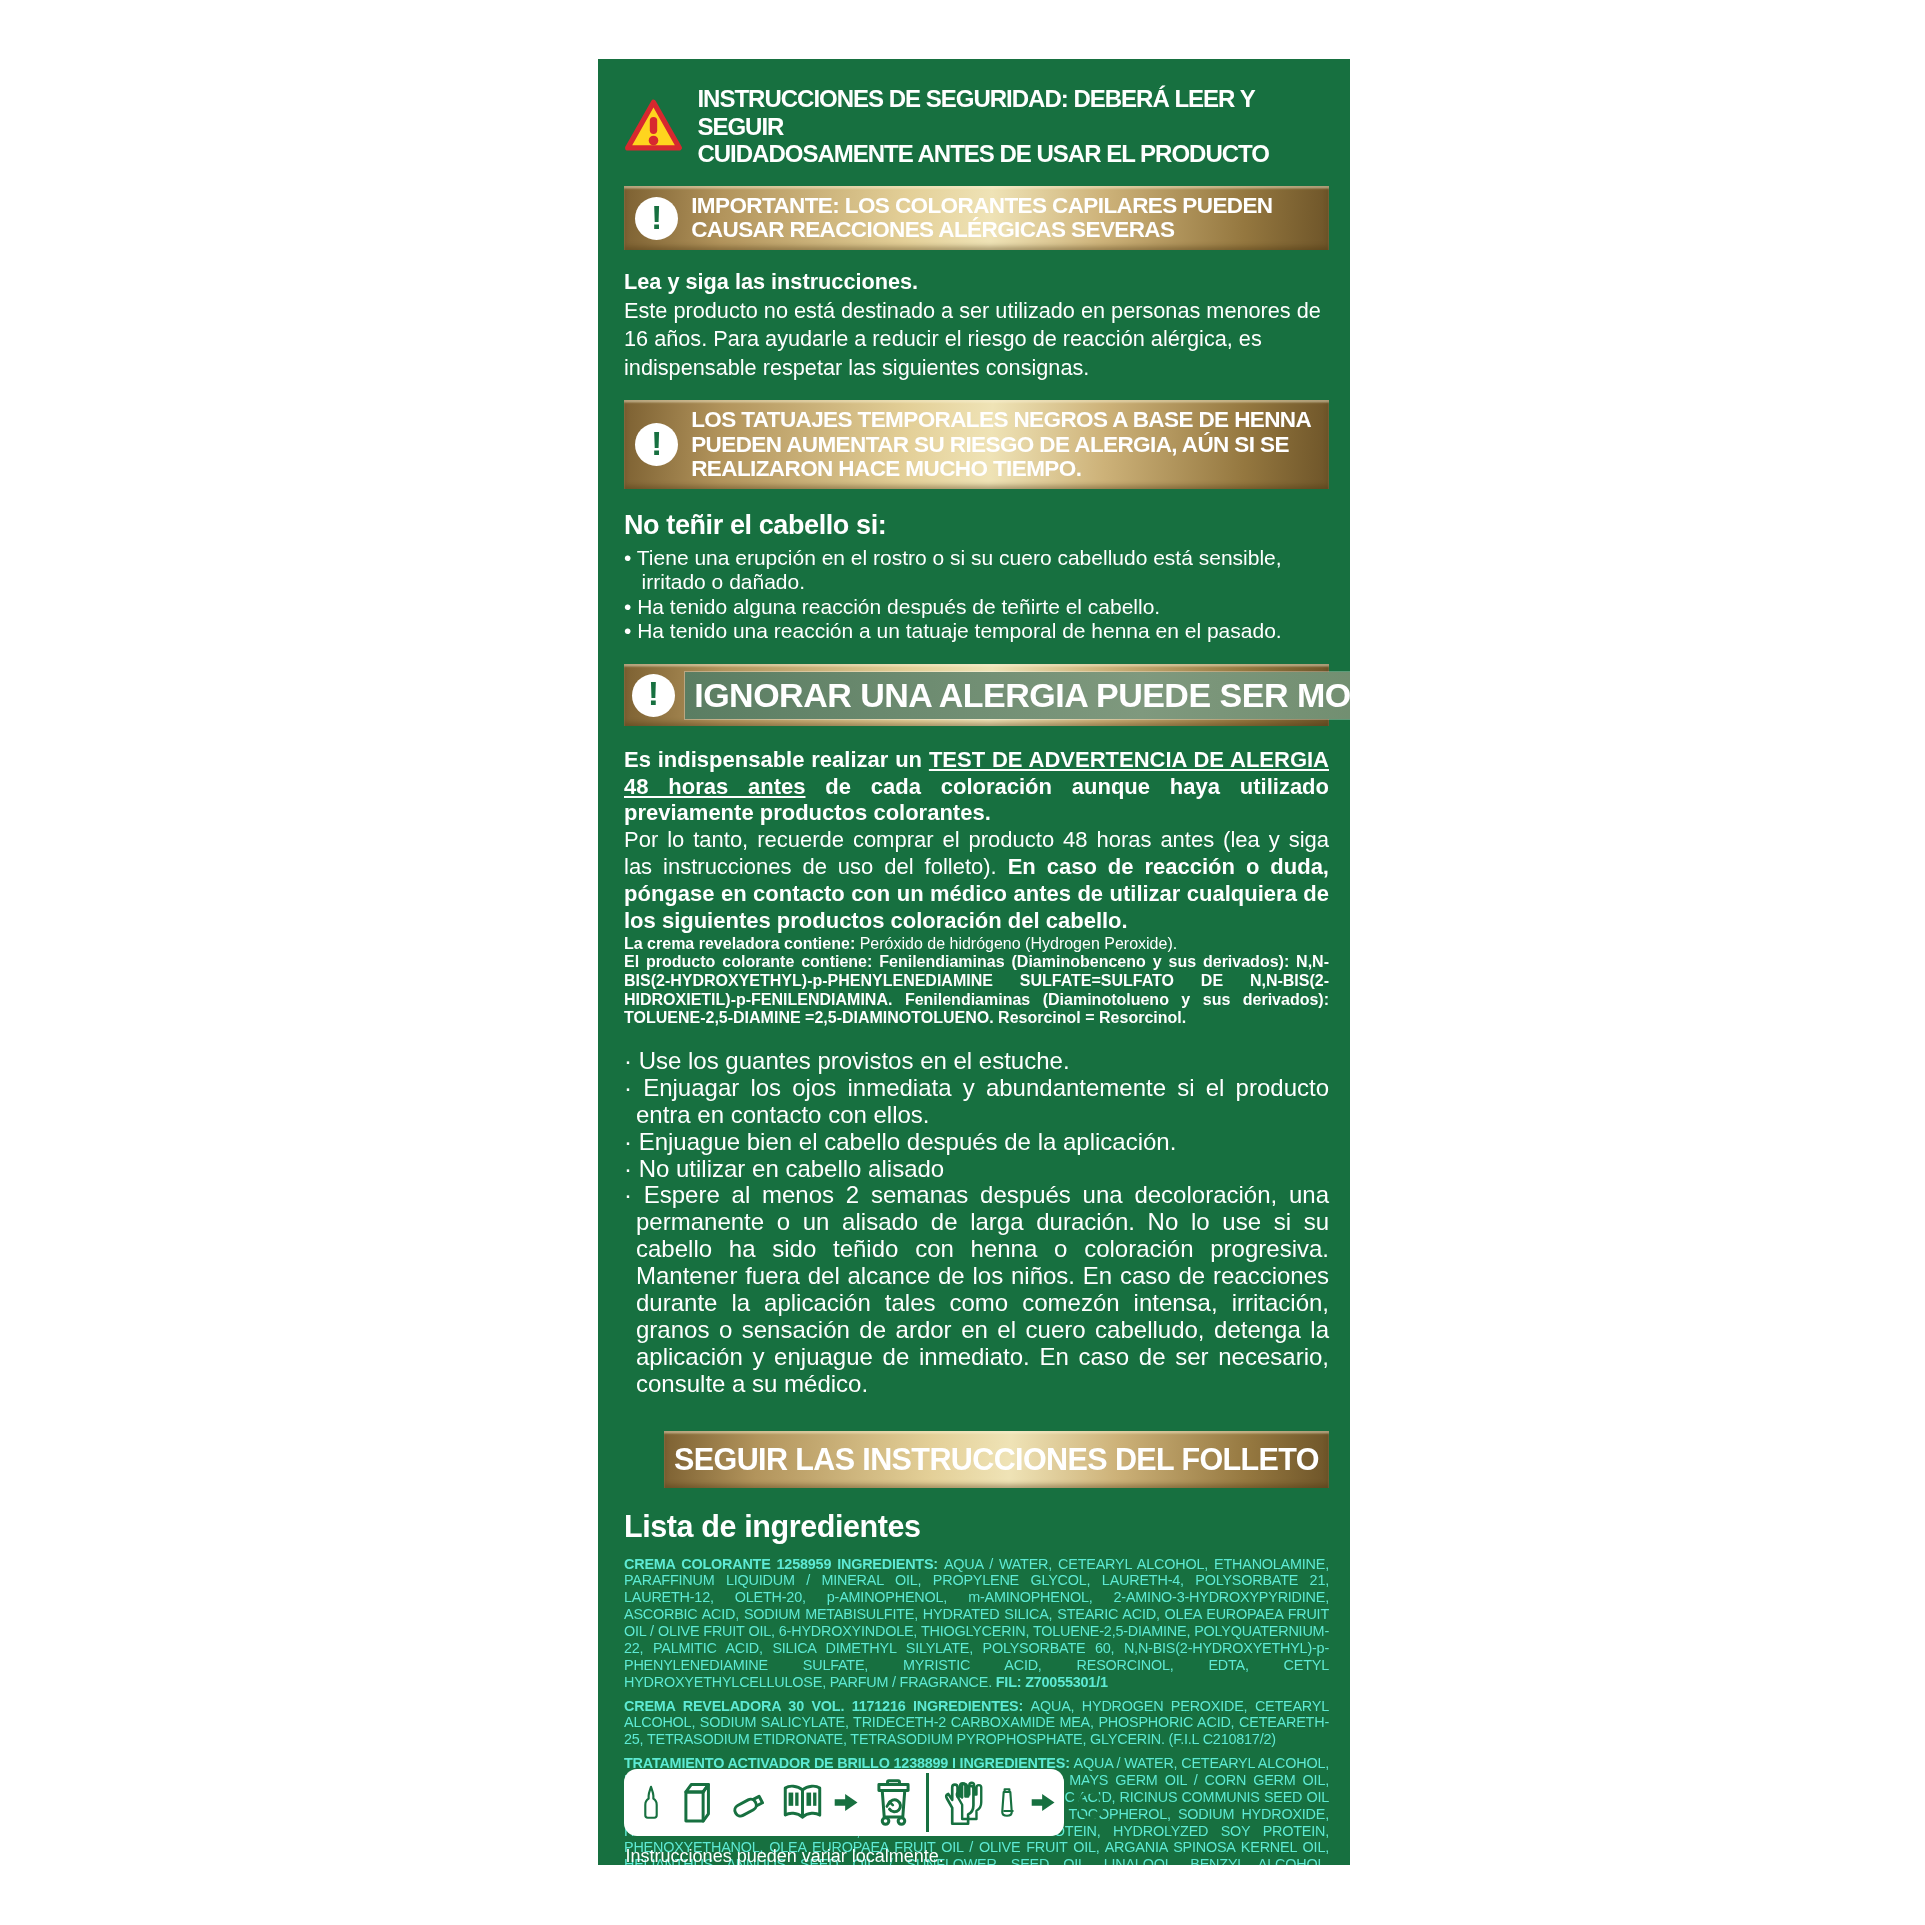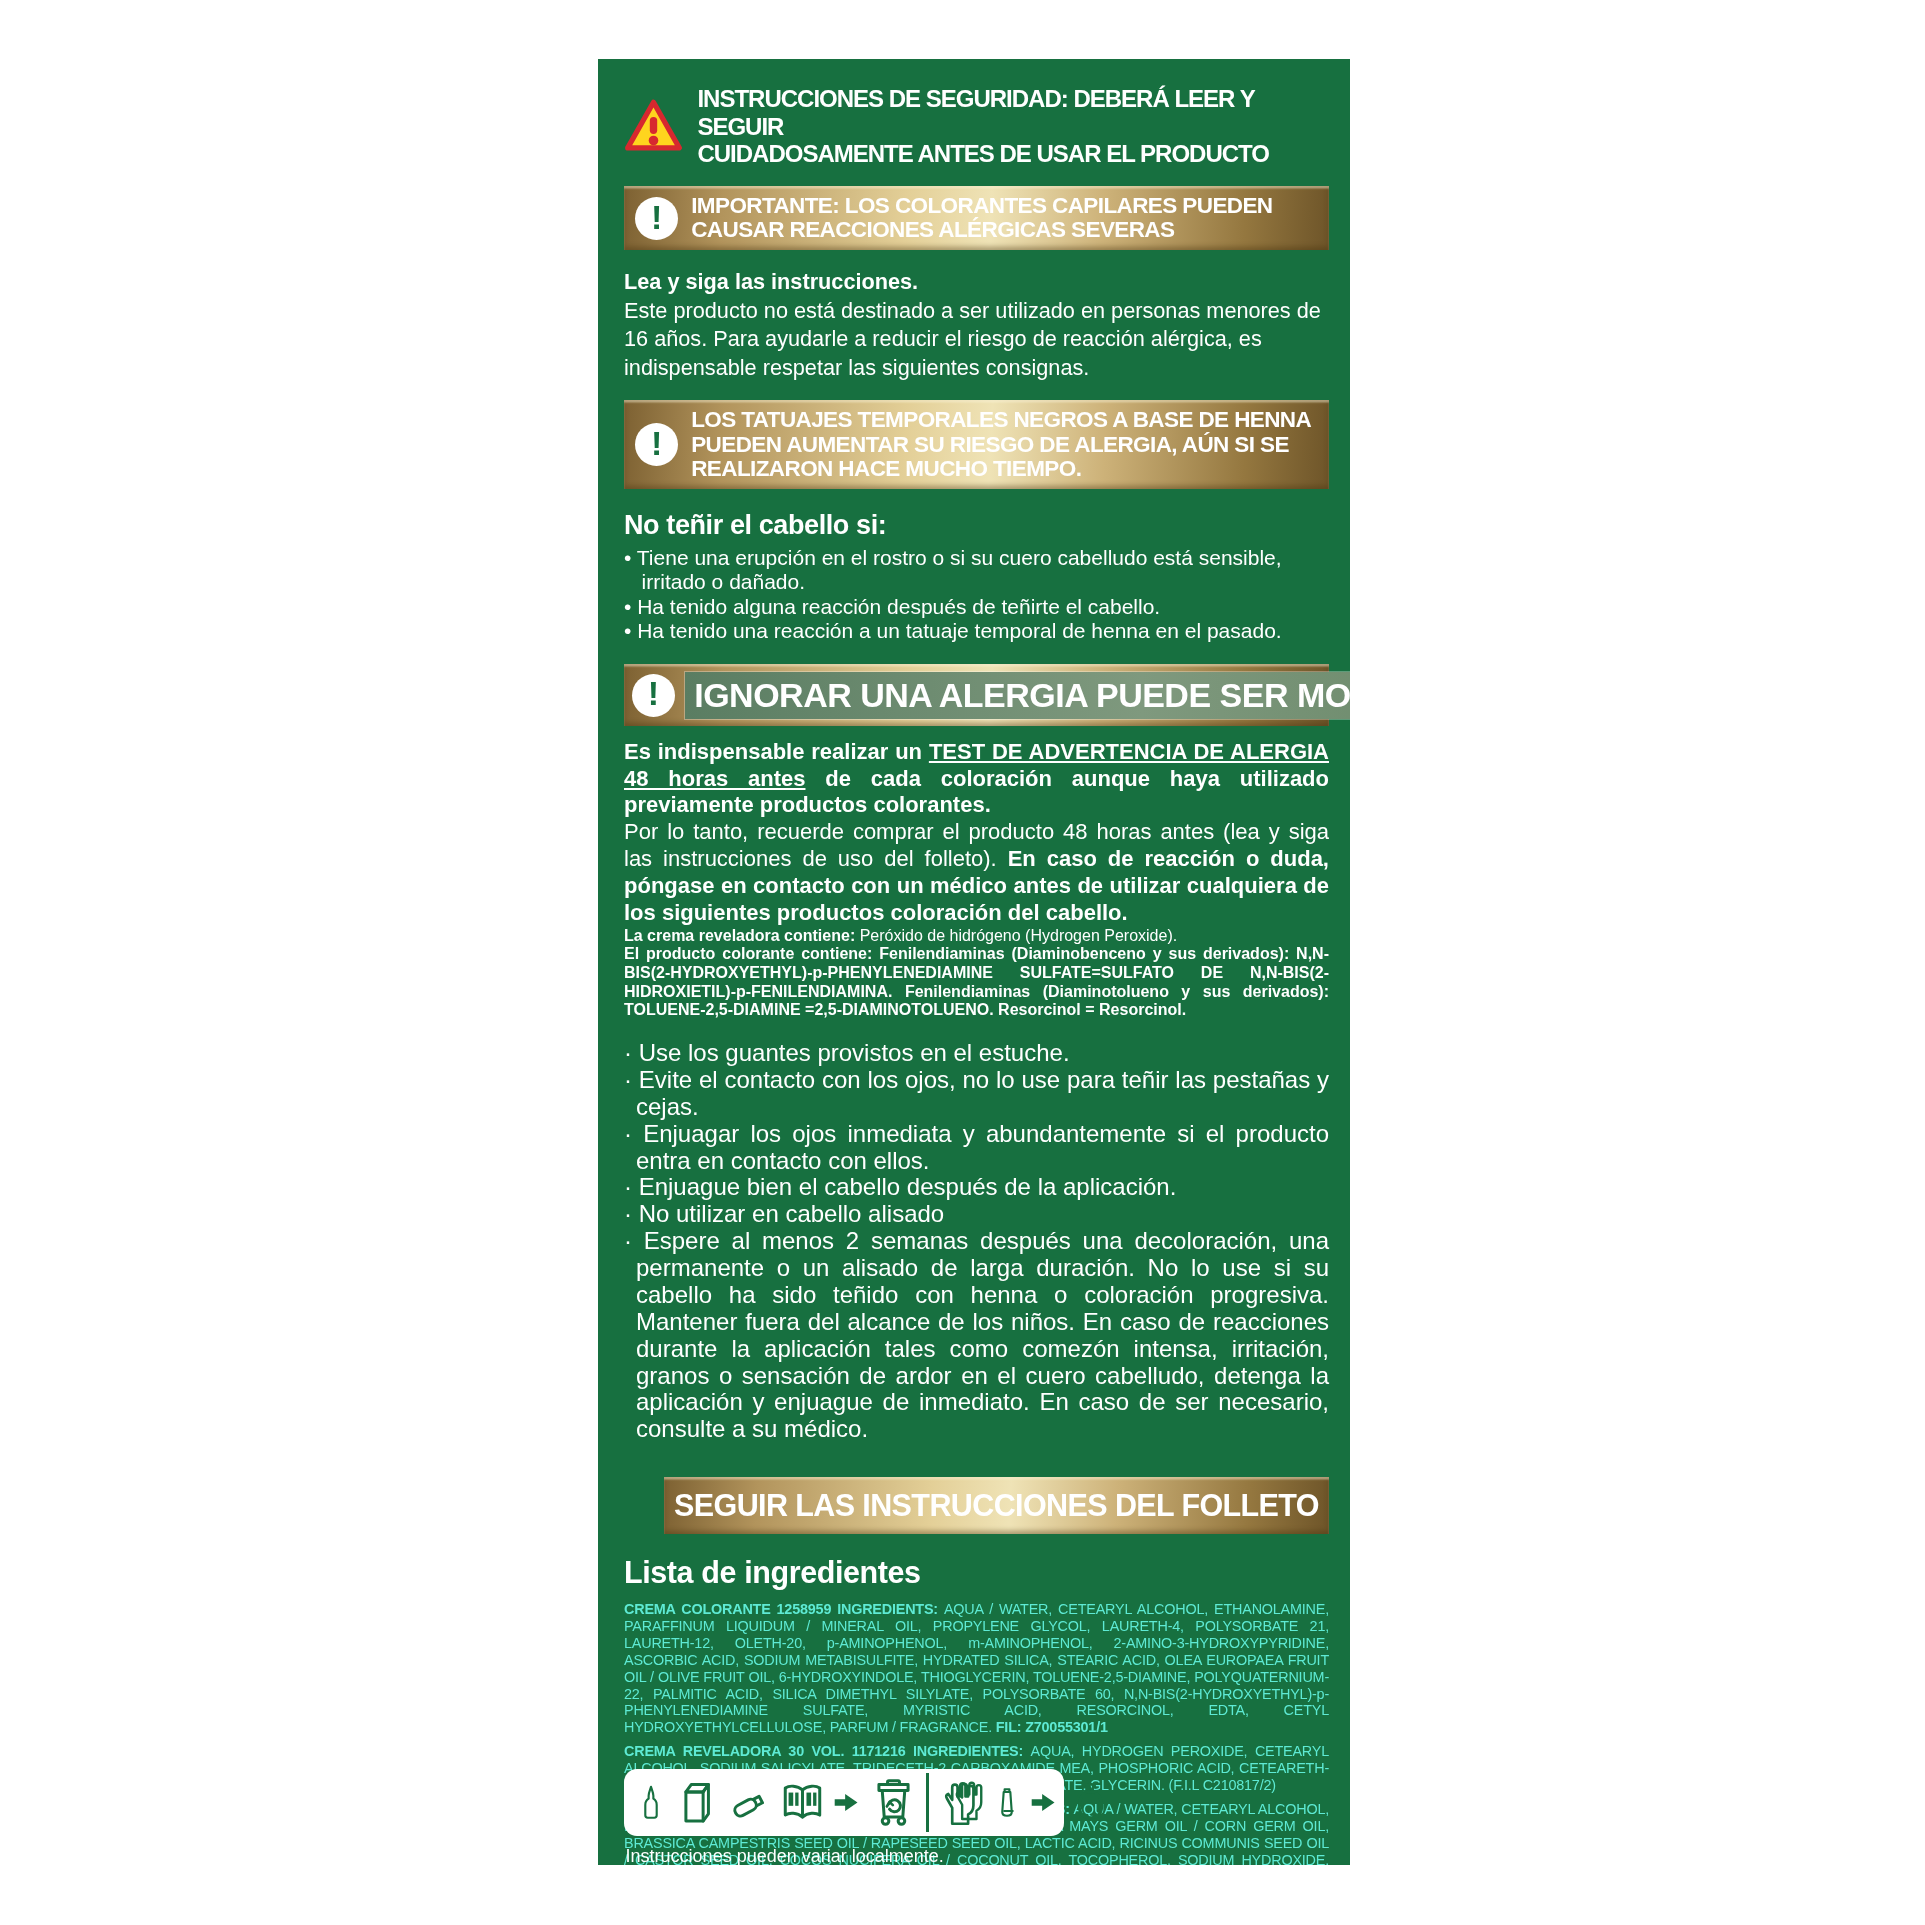--- a/index.html
+++ b/index.html
@@ -31,21 +31,21 @@
   .blist{font-size:21px;line-height:1.16;}
   .blist p{margin:0;padding-left:17.6px;text-indent:-17.6px;}
 
   
   .ignorar{margin-top:21px;padding:7.2px 9.6px 7.2px 8px;}
   .ignorar-inner{display:flex;align-items:center;gap:9.6px;}
   .ignorar .strip{flex:1;background:linear-gradient(90deg,#5a7d62,#7f997e 60%,#6c8a6b);
                   outline:1.6px solid rgba(255,255,255,.30);padding:4px 9.6px;
                   font-weight:bold;font-size:34px;letter-spacing:-0.5px;white-space:nowrap;}
 
-  .alergia{font-size:22px;line-height:1.22;text-align:justify;margin:13px 0 0 0;}
+  .alergia{font-size:22px;line-height:1.22;text-align:justify;margin:21px 0 0 0;}
   .alergia .u{text-decoration:underline;}
   .contiene{font-size:16px;line-height:1.17;text-align:justify;margin:0 0 0 0;}
   .prec{margin-top:20px;font-size:24px;line-height:1.12;}
   .prec p{margin:0;padding-left:12px;text-indent:-12px;text-align:justify;}
 
   .seguir{margin-top:34px;justify-content:center;padding:12px 11.2px;margin-left:40px;}
   .seguir .btxt{font-size:30.5px;white-space:nowrap;letter-spacing:-0.6px;}
   h2.lista{font-size:30.5px;font-weight:bold;letter-spacing:-0.4px;margin:21px 0 11.2px 0;}
 
   
@@ -111,21 +111,20 @@
       </div>
 
       <p class="alergia"><b>Es indispensable realizar un </b><b class="u">TEST DE ADVERTENCIA DE ALERGIA 48 horas antes</b><b> de cada coloración aunque haya utilizado previamente productos colorantes.</b><br>
       <span>Por lo tanto, recuerde comprar el producto 48 horas antes (lea y siga las instrucciones de uso del folleto). </span><b>En caso de reacción o duda, póngase en contacto con un médico antes de utilizar cualquiera de los siguientes productos coloración del cabello.</b></p>
 
       <p class="contiene"><b>La crema reveladora contiene: </b><span>Peróxido de hidrógeno (Hydrogen Peroxide).</span><br>
       <b>El producto colorante contiene: </b><b>Fenilendiaminas (Diaminobenceno y sus derivados): N,N-BIS(2-HYDROXYETHYL)-p-PHENYLENEDIAMINE SULFATE=SULFATO DE N,N-BIS(2-HIDROXIETIL)-p-FENILENDIAMINA. Fenilendiaminas (Diaminotolueno y sus derivados): TOLUENE-2,5-DIAMINE =2,5-DIAMINOTOLUENO. Resorcinol = Resorcinol.</b></p>
 
       <div class="prec">
         <p>· Use los guantes provistos en el estuche.</p>
-        <p>· Evite el contacto con los ojos, no lo use para teñir las pestañas y cejas.</p>
         <p>· Enjuagar los ojos inmediata y abundantemente si el producto entra en contacto con ellos.</p>
         <p>· Enjuague bien el cabello después de la aplicación.</p>
         <p>· No utilizar en cabello alisado</p>
         <p>· Espere al menos 2 semanas después una decoloración, una permanente o un alisado de larga duración. No lo use si su cabello ha sido teñido con henna o coloración progresiva. Mantener fuera del alcance de los niños. En caso de reacciones durante la aplicación tales como comezón intensa, irritación, granos o sensación de ardor en el cuero cabelludo, detenga la aplicación y enjuague de inmediato. En caso de ser necesario, consulte a su médico.</p>
       </div>
 
       <div class="gold seguir">
         <div class="btxt">SEGUIR LAS INSTRUCCIONES DEL FOLLETO</div>
       </div>
 

